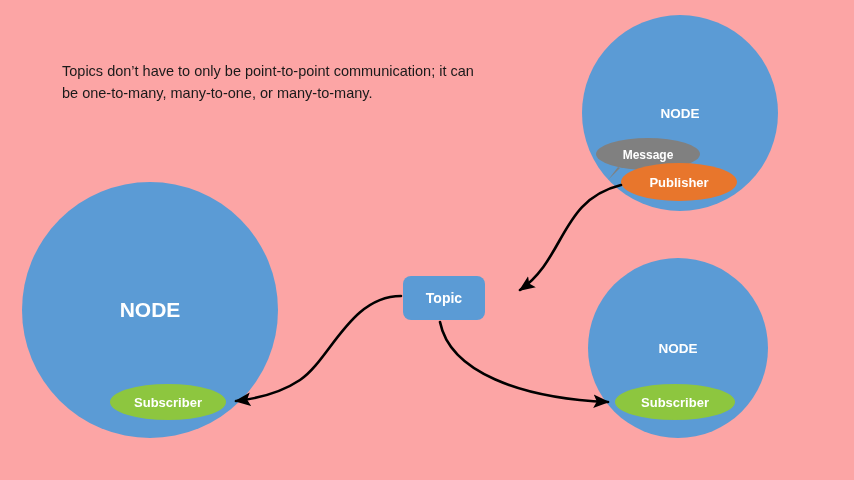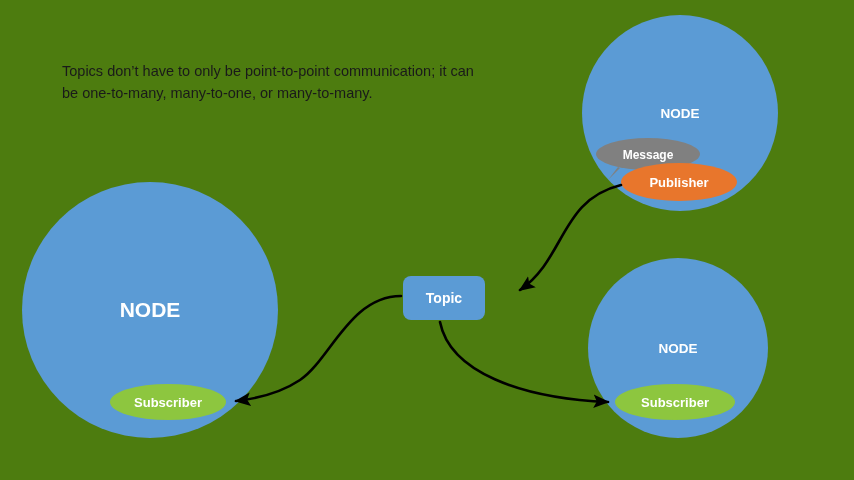--- a/index.html
+++ b/index.html
@@ -13,21 +13,21 @@
     height: 480px;
     position: relative;
     overflow: hidden;
     font-family: "Liberation Sans", sans-serif;
   }
   #slide {
     position: absolute;
     top: 0; left: 0;
     width: 854px;
     height: 480px;
-    background: #4d7c0f;
+    background: #fca5a5;
   }
   .caption {
     position: absolute;
     left: 62px;
     top: 60px;
     width: 420px;
     font-family: "Liberation Sans", sans-serif;
     font-size: 14.5px;
     line-height: 1.55;
     color: #1a1a1a;

